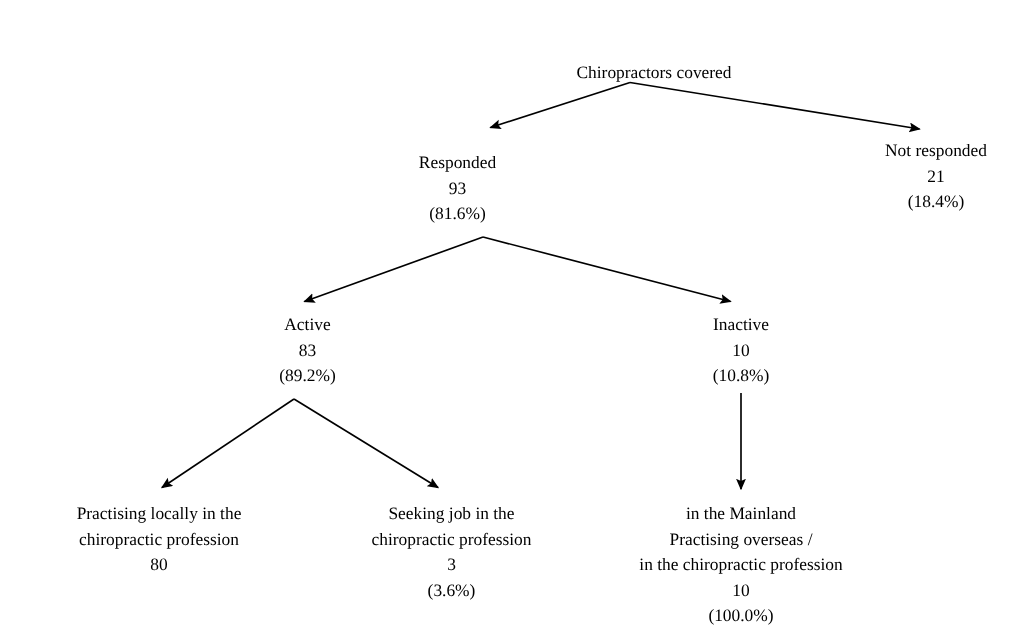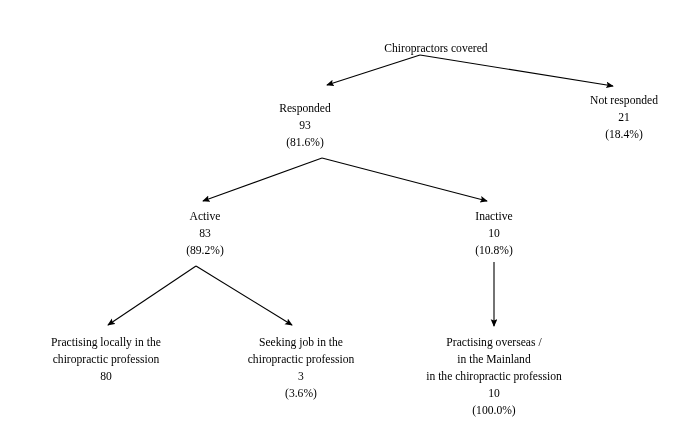--- a/index.html
+++ b/index.html
@@ -106,20 +106,20 @@
   </div>
 
   <div class="node" style="left:301px; top:334px;">
     <span class="line">Seeking job in the</span>
     <span class="line">chiropractic profession</span>
     <span class="line">3</span>
     <span class="line">(3.6%)</span>
   </div>
 
   <div class="node" style="left:494px; top:334px;">
+    <span class="line">in the Mainland</span>
     <span class="line">Practising overseas /</span>
-    <span class="line">in the Mainland</span>
     <span class="line">in the chiropractic profession</span>
     <span class="line">10</span>
     <span class="line">(100.0%)</span>
   </div>
 
 </div>
 
 </body></html>

